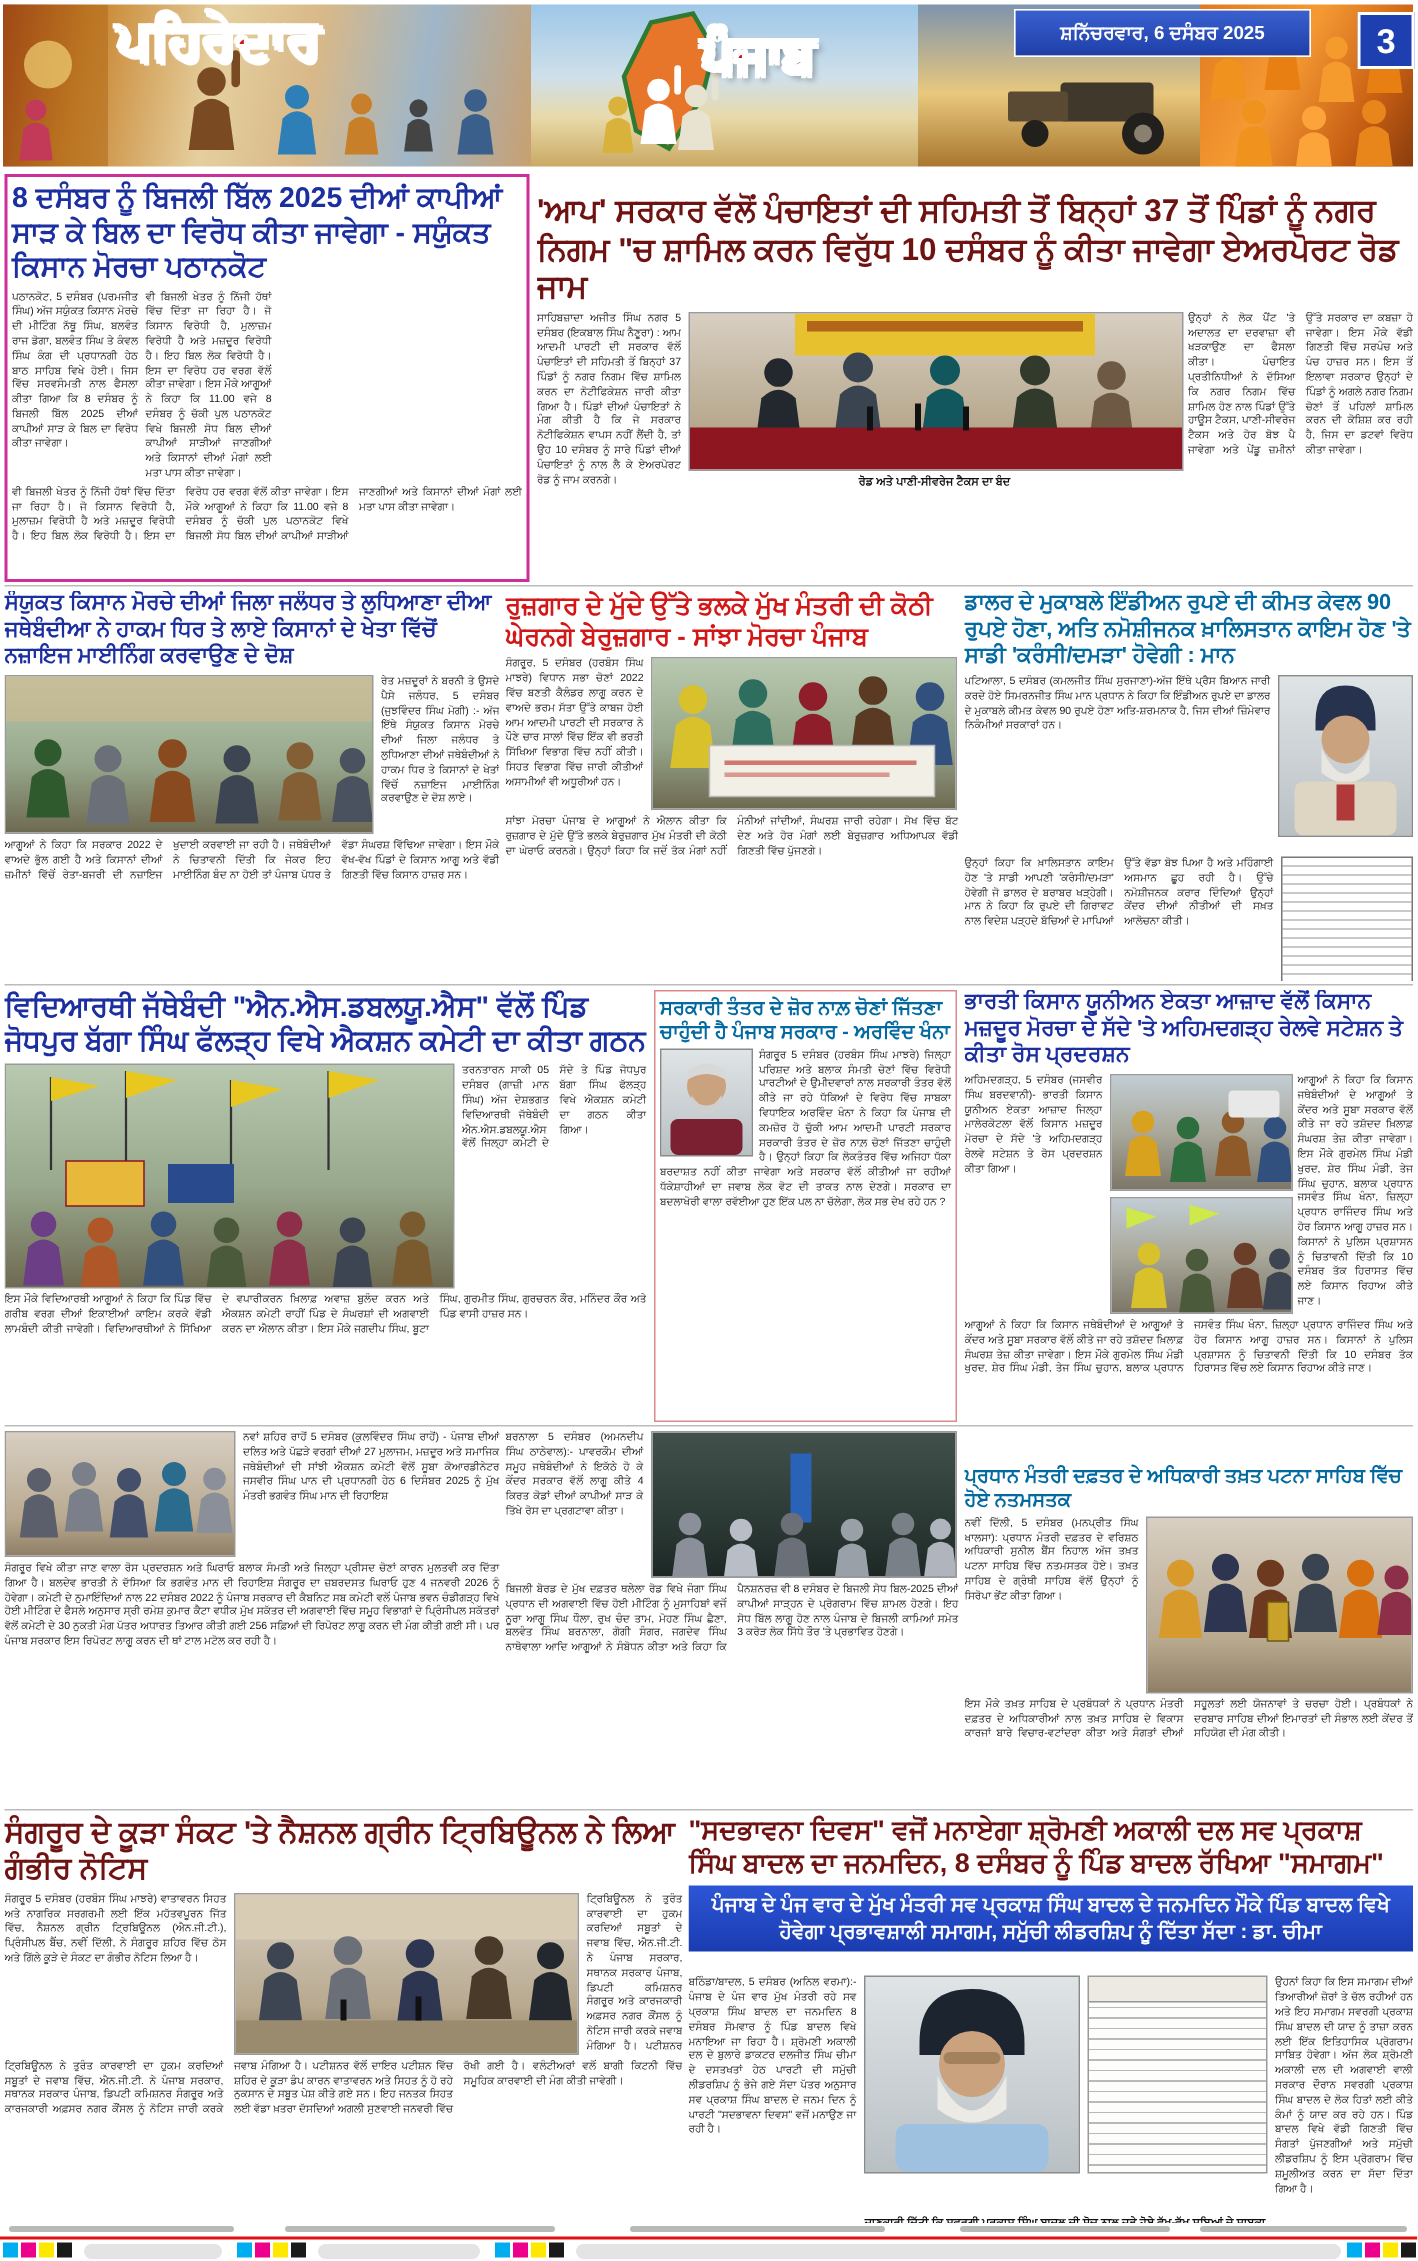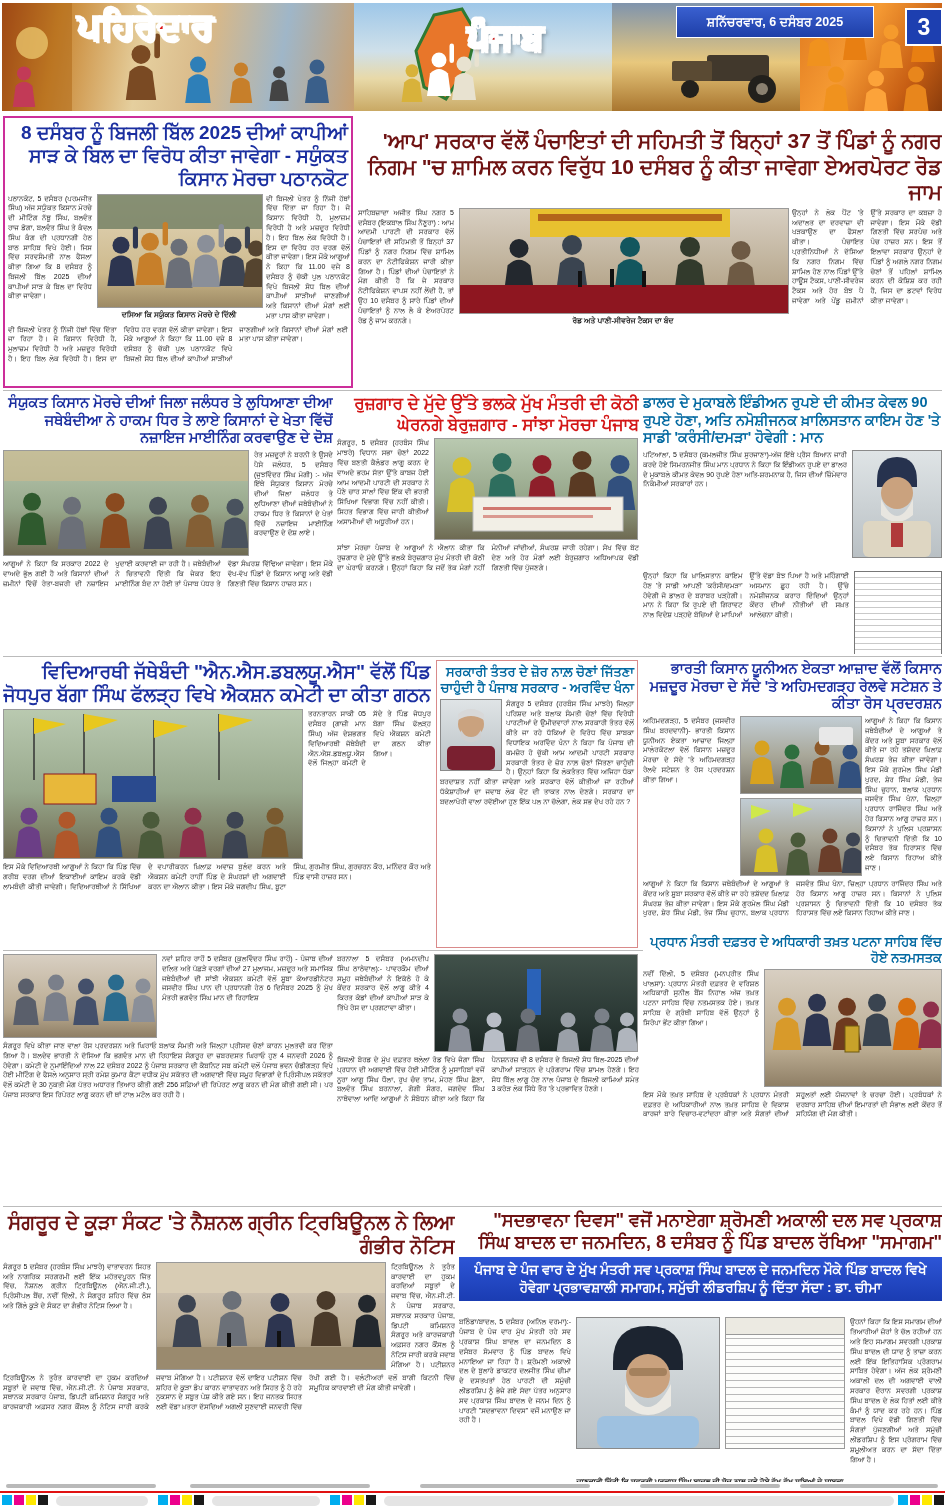--- a/index.html
+++ b/index.html
@@ -20,21 +20,21 @@
   .title-txt{position:absolute;left:468px;top:18px;width:250px;text-align:left;font-size:34px;
     font-weight:bold;color:#c41111;-webkit-text-stroke:2px #fff;
     text-shadow:2px 2px 0 #fff,-2px -2px 0 #fff,2px -2px 0 #fff,-2px 2px 0 #fff,3px 3px 4px rgba(0,0,0,.4);z-index:5;}
   .datebar{left:676px;top:6px;width:196px;height:30px;background:linear-gradient(#3a60d0,#1e3fa8);
     border:1px solid #fff;color:#fff;font-size:12.5px;font-weight:bold;display:flex;align-items:center;
     justify-content:center;z-index:6;}
   .pagenum{left:905px;top:8px;width:34px;height:34px;background:#1d3fb0;border:2px solid #fff;
     color:#fff;font-size:23px;font-weight:bold;display:flex;align-items:center;justify-content:center;z-index:7;}
   
   .art{position:absolute;overflow:hidden;background:#fff;}
-  .hl{font-weight:bold;text-align:right;margin:0 0 3px 0;line-height:1.22;}
+  .hl{font-weight:bold;text-align:left;margin:0 0 3px 0;line-height:1.22;}
   .hl.blue{color:#1b2fa0;}
   .hl.red{color:#d31616;}
   .hl.maroon{color:#6e1212;}
   .hl.black{color:#0369a1;}
   .body{font-size:7px;line-height:1.4;text-align:justify;color:#161616;}
   .cols2{column-count:2;column-gap:7px;}
   .cols3{column-count:3;column-gap:7px;}
   .row{display:flex;gap:5px;align-items:flex-start;}
   .caption{font-size:7.5px;font-weight:bold;text-align:center;color:#111;margin:2px 0;}
   .photo{position:relative;overflow:hidden;border:1px solid #9a9a9a;flex:none;}
@@ -128,34 +128,20 @@
 
     <span class="title-txt">ਪੰਜਾਬ</span>
     <div class="mh-block datebar">ਸ਼ਨਿੱਚਰਵਾਰ, 6 ਦਸੰਬਰ 2025</div>
     <div class="mh-block pagenum">3</div>
   </div>
 
   <div class="art" style="left:3px;top:116px;width:350px;height:272px;border:2px solid #cc2e9a;padding:3px;box-sizing:border-box;">
     <h2 class="hl blue" style="font-size:19px;">8 ਦਸੰਬਰ ਨੂੰ ਬਿਜਲੀ ਬਿੱਲ 2025 ਦੀਆਂ ਕਾਪੀਆਂ ਸਾੜ ਕੇ ਬਿਲ ਦਾ ਵਿਰੋਧ ਕੀਤਾ ਜਾਵੇਗਾ - ਸਯੁੰਕਤ ਕਿਸਾਨ ਮੋਰਚਾ ਪਠਾਨਕੋਟ</h2>
     <div class="row">
       <div class="body" style="width:84px;flex:none;">ਪਠਾਨਕੋਟ, 5 ਦਸੰਬਰ (ਪਰਮਜੀਤ ਸਿੰਘ) ਅੱਜ ਸਯੁੰਕਤ ਕਿਸਾਨ ਮੋਰਚੇ ਦੀ ਮੀਟਿੰਗ ਨੱਥੂ ਸਿੰਘ, ਬਲਵੰਤ ਰਾਜ ਡੋਗਾ, ਬਲਵੰਤ ਸਿੰਘ ਤੇ ਕੰਵਲ ਸਿੰਘ ਕੰਗ ਦੀ ਪ੍ਰਧਾਨਗੀ ਹੇਠ ਬਾਠ ਸਾਹਿਬ ਵਿਖੇ ਹੋਈ। ਜਿਸ ਵਿੱਚ ਸਰਵਸੰਮਤੀ ਨਾਲ ਫੈਸਲਾ ਕੀਤਾ ਗਿਆ ਕਿ 8 ਦਸੰਬਰ ਨੂੰ ਬਿਜਲੀ ਬਿੱਲ 2025 ਦੀਆਂ ਕਾਪੀਆਂ ਸਾੜ ਕੇ ਬਿਲ ਦਾ ਵਿਰੋਧ ਕੀਤਾ ਜਾਵੇਗਾ।</div>
-      <div style="flex:none;width:164px;">
-        <div class="photo ph-wall" style="width:164px;height:112px;">
-          <svg viewBox="0 0 164 112" preserveAspectRatio="none">
-            <rect x="0" y="0" width="164" height="34" fill="#6f7d62" opacity=".8"></rect>
-            <use href="#perR" transform="translate(6 40) scale(1.7)" fill="#2d3550"></use>
-            <use href="#perR" transform="translate(34 36) scale(1.8)" fill="#c77f2a"></use>
-            <use href="#per" transform="translate(64 42) scale(1.7)" fill="#6b6f78"></use>
-            <use href="#perR" transform="translate(90 38) scale(1.8)" fill="#8a8f99"></use>
-            <use href="#perR" transform="translate(118 40) scale(1.7)" fill="#3d4452"></use>
-            <use href="#per" transform="translate(142 44) scale(1.6)" fill="#55442f"></use>
-          </svg>
-        </div>
-        <div class="caption">ਦਸਿਆ ਕਿ ਸਯੁੰਕਤ ਕਿਸਾਨ ਮੋਰਚੇ ਦੇ ਦਿੱਲੀ</div>
-      </div>
       <div class="body" style="width:84px;flex:none;">ਵੀ ਬਿਜਲੀ ਖੇਤਰ ਨੂੰ ਨਿੱਜੀ ਹੱਥਾਂ ਵਿੱਚ ਦਿੱਤਾ ਜਾ ਰਿਹਾ ਹੈ। ਜੋ ਕਿਸਾਨ ਵਿਰੋਧੀ ਹੈ, ਮੁਲਾਜ਼ਮ ਵਿਰੋਧੀ ਹੈ ਅਤੇ ਮਜ਼ਦੂਰ ਵਿਰੋਧੀ ਹੈ। ਇਹ ਬਿਲ ਲੋਕ ਵਿਰੋਧੀ ਹੈ। ਇਸ ਦਾ ਵਿਰੋਧ ਹਰ ਵਰਗ ਵੱਲੋਂ ਕੀਤਾ ਜਾਵੇਗਾ। ਇਸ ਮੌਕੇ ਆਗੂਆਂ ਨੇ ਕਿਹਾ ਕਿ 11.00 ਵਜੇ 8 ਦਸੰਬਰ ਨੂੰ ਚੱਕੀ ਪੁਲ ਪਠਾਨਕੋਟ ਵਿਖੇ ਬਿਜਲੀ ਸੋਧ ਬਿਲ ਦੀਆਂ ਕਾਪੀਆਂ ਸਾੜੀਆਂ ਜਾਣਗੀਆਂ ਅਤੇ ਕਿਸਾਨਾਂ ਦੀਆਂ ਮੰਗਾਂ ਲਈ ਮਤਾ ਪਾਸ ਕੀਤਾ ਜਾਵੇਗਾ।</div>
     </div>
     <div class="body cols3" style="margin-top:3px;height:86px;overflow:hidden;">ਵੀ ਬਿਜਲੀ ਖੇਤਰ ਨੂੰ ਨਿੱਜੀ ਹੱਥਾਂ ਵਿੱਚ ਦਿੱਤਾ ਜਾ ਰਿਹਾ ਹੈ। ਜੋ ਕਿਸਾਨ ਵਿਰੋਧੀ ਹੈ, ਮੁਲਾਜ਼ਮ ਵਿਰੋਧੀ ਹੈ ਅਤੇ ਮਜ਼ਦੂਰ ਵਿਰੋਧੀ ਹੈ। ਇਹ ਬਿਲ ਲੋਕ ਵਿਰੋਧੀ ਹੈ। ਇਸ ਦਾ ਵਿਰੋਧ ਹਰ ਵਰਗ ਵੱਲੋਂ ਕੀਤਾ ਜਾਵੇਗਾ। ਇਸ ਮੌਕੇ ਆਗੂਆਂ ਨੇ ਕਿਹਾ ਕਿ 11.00 ਵਜੇ 8 ਦਸੰਬਰ ਨੂੰ ਚੱਕੀ ਪੁਲ ਪਠਾਨਕੋਟ ਵਿਖੇ ਬਿਜਲੀ ਸੋਧ ਬਿਲ ਦੀਆਂ ਕਾਪੀਆਂ ਸਾੜੀਆਂ ਜਾਣਗੀਆਂ ਅਤੇ ਕਿਸਾਨਾਂ ਦੀਆਂ ਮੰਗਾਂ ਲਈ ਮਤਾ ਪਾਸ ਕੀਤਾ ਜਾਵੇਗਾ।</div>
   </div>
 
   <div class="art" style="left:358px;top:128px;width:584px;height:272px;">
     <h2 class="hl maroon" style="font-size:21px;">'ਆਪ' ਸਰਕਾਰ ਵੱਲੋਂ ਪੰਚਾਇਤਾਂ ਦੀ ਸਹਿਮਤੀ ਤੋਂ ਬਿਨ੍ਹਾਂ 37 ਤੋਂ ਪਿੰਡਾਂ ਨੂੰ ਨਗਰ ਨਿਗਮ "ਚ ਸ਼ਾਮਿਲ ਕਰਨ ਵਿਰੁੱਧ 10 ਦਸੰਬਰ ਨੂੰ ਕੀਤਾ ਜਾਵੇਗਾ ਏਅਰਪੋਰਟ ਰੋਡ ਜਾਮ</h2>
     <div class="row" style="margin-top:2px;">
       <div class="body" style="width:96px;flex:none;height:196px;overflow:hidden;">ਸਾਹਿਬਜ਼ਾਦਾ ਅਜੀਤ ਸਿੰਘ ਨਗਰ 5 ਦਸੰਬਰ (ਇਕਬਾਲ ਸਿੰਘ ਨੈਣੂਰਾ) : ਆਮ ਆਦਮੀ ਪਾਰਟੀ ਦੀ ਸਰਕਾਰ ਵੱਲੋਂ ਪੰਚਾਇਤਾਂ ਦੀ ਸਹਿਮਤੀ ਤੋਂ ਬਿਨ੍ਹਾਂ 37 ਪਿੰਡਾਂ ਨੂੰ ਨਗਰ ਨਿਗਮ ਵਿੱਚ ਸ਼ਾਮਿਲ ਕਰਨ ਦਾ ਨੋਟੀਫਿਕੇਸ਼ਨ ਜਾਰੀ ਕੀਤਾ ਗਿਆ ਹੈ। ਪਿੰਡਾਂ ਦੀਆਂ ਪੰਚਾਇਤਾਂ ਨੇ ਮੰਗ ਕੀਤੀ ਹੈ ਕਿ ਜੇ ਸਰਕਾਰ ਨੋਟੀਫਿਕੇਸ਼ਨ ਵਾਪਸ ਨਹੀਂ ਲੈਂਦੀ ਹੈ, ਤਾਂ ਉਹ 10 ਦਸੰਬਰ ਨੂੰ ਸਾਰੇ ਪਿੰਡਾਂ ਦੀਆਂ ਪੰਚਾਇਤਾਂ ਨੂੰ ਨਾਲ ਲੈ ਕੇ ਏਅਰਪੋਰਟ ਰੋਡ ਨੂੰ ਜਾਮ ਕਰਨਗੇ।</div>
       <div style="flex:none;width:328px;">
@@ -345,21 +331,21 @@
           <use href="#per" transform="translate(78 52) scale(1.5)" fill="#6b7078"></use>
           <use href="#per" transform="translate(118 56) scale(1.5)" fill="#9aa0a8"></use>
           <use href="#per" transform="translate(152 52) scale(1.5)" fill="#7a8088"></use>
           <use href="#per" transform="translate(178 56) scale(1.4)" fill="#b0b5bd"></use>
         </svg>
       </div>
     </div>
     <div class="body cols2" style="margin-top:3px;height:104px;overflow:hidden;">ਬਿਜਲੀ ਬੋਰਡ ਦੇ ਮੁੱਖ ਦਫ਼ਤਰ ਥਲੇਲਾ ਰੋਡ ਵਿਖੇ ਜੰਗਾ ਸਿੰਘ ਪ੍ਰਧਾਨ ਦੀ ਅਗਵਾਈ ਵਿੱਚ ਹੋਈ ਮੀਟਿੰਗ ਨੂੰ ਮੁਸਾਹਿਬਾਂ ਵਜੋਂ ਨੂਰਾ ਆਗੂ ਸਿੰਘ ਧੌਲਾ, ਰੁਖ ਚੰਦ ਤਾਮ, ਮੋਹਣ ਸਿੰਘ ਛੈਣਾ, ਬਲਵੰਤ ਸਿੰਘ ਬਰਨਾਲਾ, ਗੋਗੀ ਸੰਗਰ, ਜਗਦੇਵ ਸਿੰਘ ਨਾਥੋਵਾਲਾ ਆਦਿ ਆਗੂਆਂ ਨੇ ਸੰਬੋਧਨ ਕੀਤਾ ਅਤੇ ਕਿਹਾ ਕਿ ਪੈਨਸ਼ਨਰਜ਼ ਵੀ 8 ਦਸੰਬਰ ਦੇ ਬਿਜਲੀ ਸੋਧ ਬਿਲ-2025 ਦੀਆਂ ਕਾਪੀਆਂ ਸਾੜ੍ਹਨ ਦੇ ਪ੍ਰੋਗਰਾਮ ਵਿੱਚ ਸ਼ਾਮਲ ਹੋਣਗੇ। ਇਹ ਸੋਧ ਬਿੱਲ ਲਾਗੂ ਹੋਣ ਨਾਲ ਪੰਜਾਬ ਦੇ ਬਿਜਲੀ ਕਾਮਿਆਂ ਸਮੇਤ 3 ਕਰੋੜ ਲੋਕ ਸਿੱਧੇ ਤੌਰ 'ਤੇ ਪ੍ਰਭਾਵਿਤ ਹੋਣਗੇ।</div>
   </div>
 
-  <div class="art" style="left:643px;top:934px;width:299px;height:250px;">
+  <div class="art" style="left:643px;top:976px;width:299px;height:250px;">
     <h2 class="hl black" style="font-size:13px;">ਪ੍ਰਧਾਨ ਮੰਤਰੀ ਦਫ਼ਤਰ ਦੇ ਅਧਿਕਾਰੀ ਤਖ਼ਤ ਪਟਨਾ ਸਾਹਿਬ ਵਿੱਚ ਹੋਏ ਨਤਮਸਤਕ</h2>
     <div class="row">
       <div class="body" style="width:116px;flex:none;height:116px;overflow:hidden;">ਨਵੀਂ ਦਿੱਲੀ, 5 ਦਸੰਬਰ (ਮਨਪ੍ਰੀਤ ਸਿੰਘ ਖਾਲਸਾ): ਪ੍ਰਧਾਨ ਮੰਤਰੀ ਦਫ਼ਤਰ ਦੇ ਵਰਿਸ਼ਠ ਅਧਿਕਾਰੀ ਸੁਨੀਲ ਬੈਂਸ ਨਿਹਾਲ ਅੱਜ ਤਖ਼ਤ ਪਟਨਾ ਸਾਹਿਬ ਵਿੱਚ ਨਤਮਸਤਕ ਹੋਏ। ਤਖ਼ਤ ਸਾਹਿਬ ਦੇ ਗ੍ਰੰਥੀ ਸਾਹਿਬ ਵੱਲੋਂ ਉਨ੍ਹਾਂ ਨੂੰ ਸਿਰੋਪਾ ਭੇਂਟ ਕੀਤਾ ਗਿਆ।</div>
       <div class="photo ph-indoor" style="width:176px;height:116px;">
         <svg viewBox="0 0 176 116" preserveAspectRatio="none">
           <use href="#per" transform="translate(4 26) scale(1.8)" fill="#d89a2a"></use>
           <use href="#per" transform="translate(34 22) scale(1.8)" fill="#2d3550"></use>
           <use href="#per" transform="translate(64 26) scale(1.8)" fill="#6e3a1f"></use>
           <use href="#per" transform="translate(94 22) scale(1.8)" fill="#3a4450"></use>
           <use href="#per" transform="translate(124 26) scale(1.8)" fill="#d8700f"></use>

